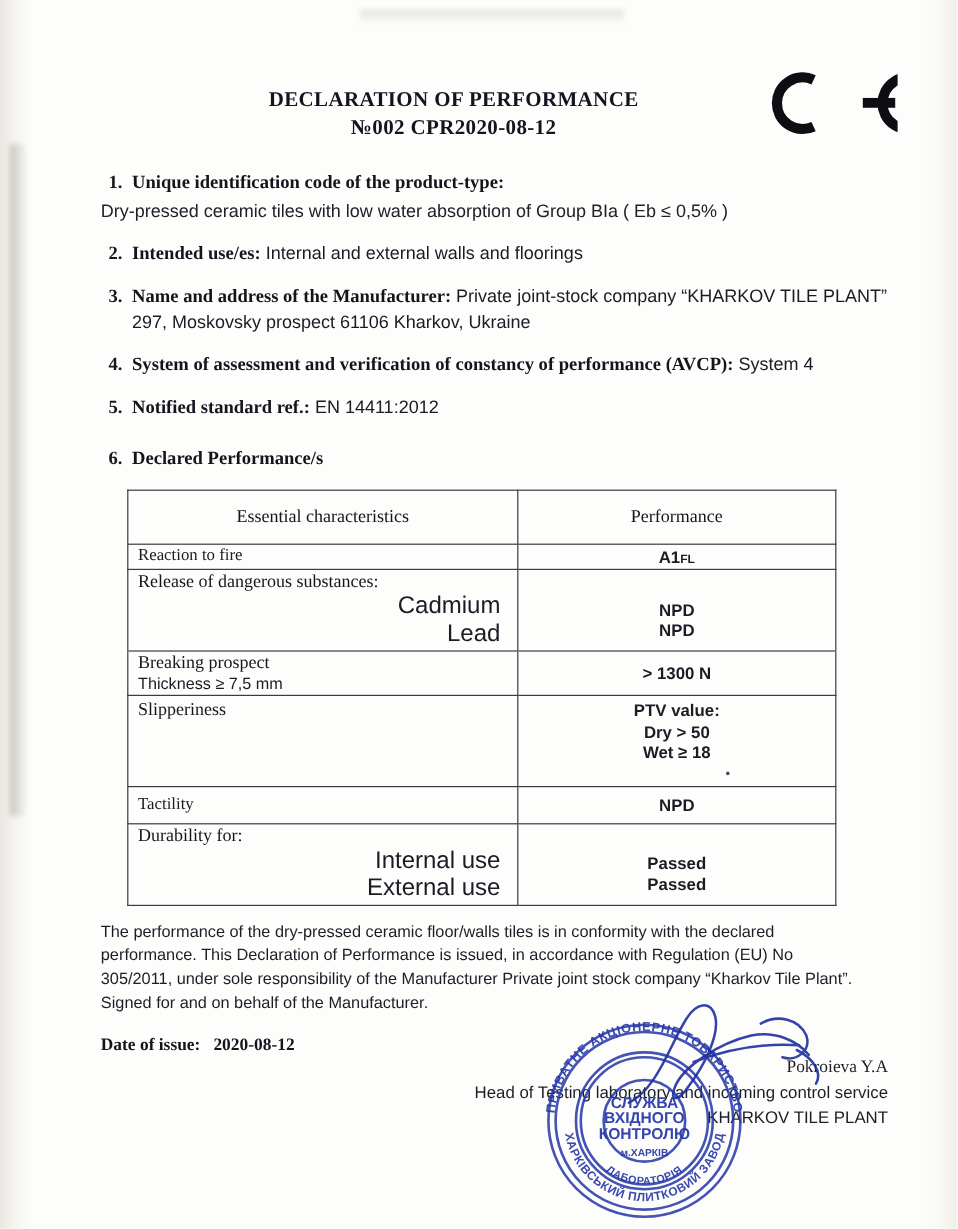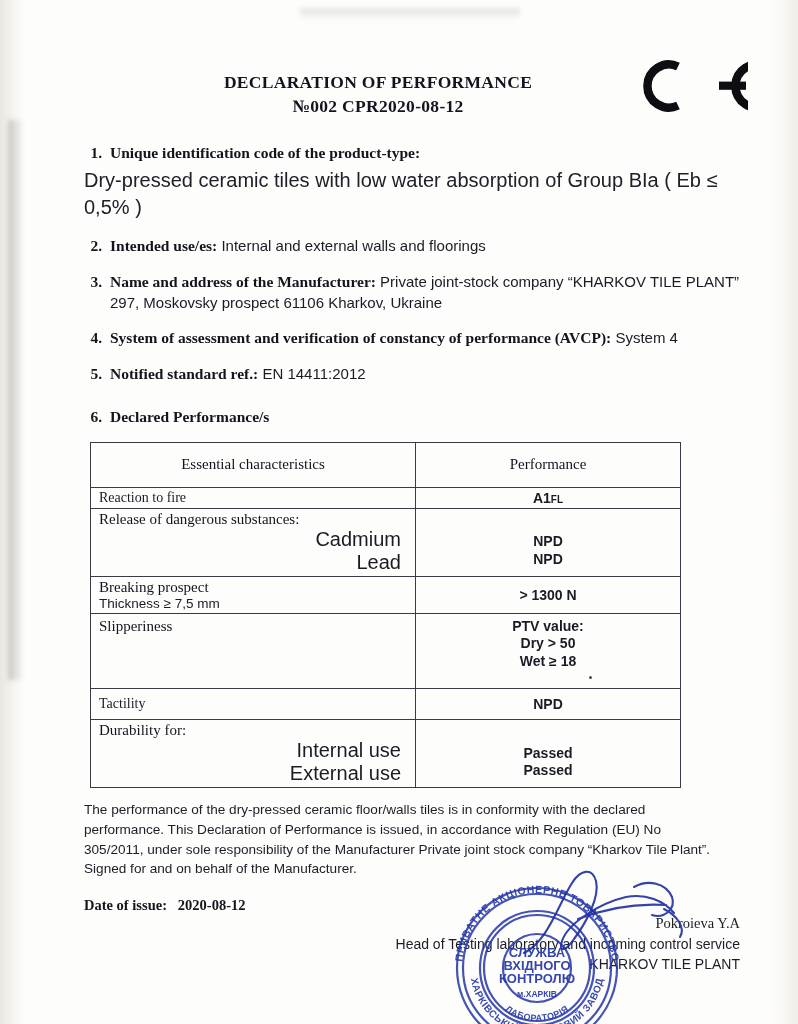--- a/index.html
+++ b/index.html
@@ -124,32 +124,32 @@
   }
   .clause-body b {
     font-family: "Liberation Serif", serif;
     font-weight: bold;
     font-size: 15.5px;
     color: #14141e;
   }
   .clause-1-text {
     margin-top: 3px;
     margin-left: -26px;
-    font-size: 20px;
+    font-size: 15px;
     color: #20202b;
   }
   .clause-6 {
     margin-top: 22px;
     margin-bottom: 14px;
   }
 
   
   table.perf {
     width: 590px;
-    margin: 6px 0 0 14px;
+    margin: 6px 0 0 30px;
     border-collapse: collapse;
     table-layout: fixed;
   }
   table.perf td, table.perf th {
     border: 1px solid #3a3a44;
     padding: 2px 8px;
     vertical-align: middle;
     font-size: 14px;
     color: #1b1b26;
   }

